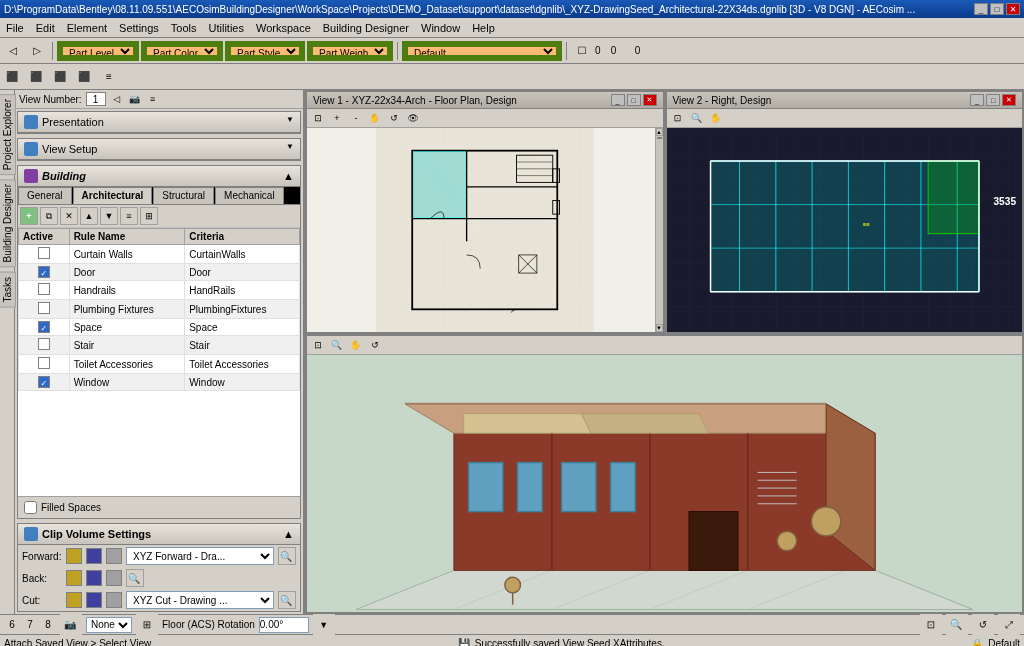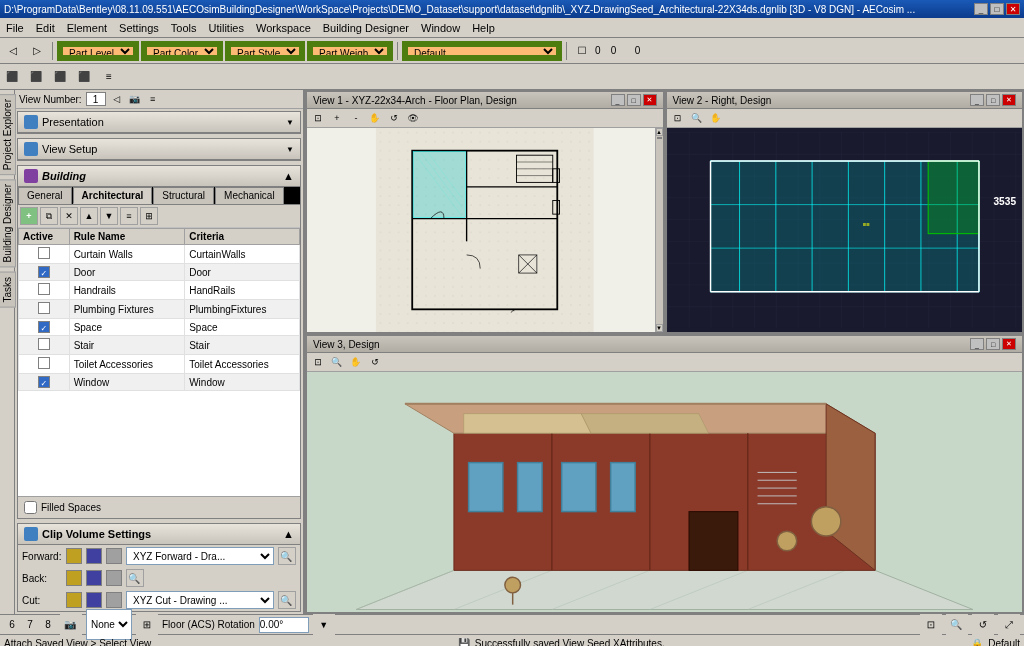--- a/index.html
+++ b/index.html
@@ -26,21 +26,21 @@
     #toolbar2 { background: #d4d0c8; height: 26px; display: flex; align-items: center; border-bottom: 1px solid #808080; gap: 2px; padding: 2px; }
 
     
     #main-layout { display: flex; height: calc(646px - 18px - 20px - 26px - 26px - 20px - 18px); }
 
     
     #panel-area { width: 290px; background: #d4d0c8; border-right: 1px solid #808080; display: flex; flex-direction: column; }
 
     
     .panel-section { border: 1px solid #808080; margin: 2px; background: #d4d0c8; }
-    .panel-section-header { background: linear-gradient(to bottom, #e8e4dc, #c8c4bc); padding: 3px 6px; display: flex; align-items: center; justify-content: space-between; cursor: pointer; border-bottom: 1px solid #808080; gap: 45px; }
+    .panel-section-header { background: linear-gradient(to bottom, #e8e4dc, #c8c4bc); padding: 3px 6px; display: flex; align-items: flex-start; justify-content: space-between; cursor: pointer; border-bottom: 1px solid #808080; gap: 45px; }
     .panel-section-header .icon { width: 14px; height: 14px; background: #4080c0; margin-right: 4px; display: inline-block; border-radius: 2px; }
     .panel-section-header .arrow { font-size: 8px; }
 
     
     #building-section { flex: 1; overflow: hidden; display: flex; flex-direction: column; margin: 2px; border: 1px solid #808080; }
     #building-header { background: linear-gradient(to bottom, #e8e4dc, #c8c4bc); padding: 3px 6px; display: flex; align-items: center; justify-content: space-between; border-bottom: 1px solid #808080; }
     #building-header .bld-icon { width: 14px; height: 14px; background: #8040a0; margin-right: 4px; display: inline-block; border-radius: 2px; }
 
     
     #tabs-row { display: flex; background: #000000; border-bottom: 1px solid #808080; }
@@ -99,21 +99,21 @@
     #view2-content { position: absolute; top: 36px; left: 0; right: 0; bottom: 0; background: #1a1a2e; overflow: hidden; }
 
     
     #view3-content { position: absolute; top: 36px; left: 0; right: 0; bottom: 0; background: #c8d8c8; }
 
     
     #status-bar { height: 18px; background: #d4d0c8; border-top: 1px solid #808080; display: flex; align-items: center; padding: 0 4px; font-size: 10px; justify-content: space-between; }
 
     
     #bottom-toolbar { height: 20px; background: #d4d0c8; border-top: 1px solid #808080; display: flex; align-items: center; padding: 0 4px; gap: 4px; font-size: 10px; }
-    .bottom-select { height: 31px; font-size: 10px; background: white; border: 1px solid #7f9db9; }
+    .bottom-select { height: 16px; font-size: 10px; background: white; border: 1px solid #7f9db9; }
 
     
     .fp-svg { width: 100%; height: 100%; }
 
     
     ::-webkit-scrollbar { width: 8px; height: 8px; }
     ::-webkit-scrollbar-track { background: #d4d0c8; }
     ::-webkit-scrollbar-thumb { background: #a0a0a0; border: 1px solid #808080; }
 
     #project-explorer-tab { writing-mode: vertical-lr; transform: rotate(180deg); background: #c8c4bc; border: 1px solid #a0a0a0; padding: 4px 2px; cursor: pointer; font-size: 10px; margin-bottom: 4px; }
@@ -470,28 +470,20 @@
             <line x1="60" y1="40" x2="60" y2="220" stroke="white" stroke-width="2"></line>
             <line x1="430" y1="40" x2="430" y2="220" stroke="white" stroke-width="2"></line>
 
             <text x="450" y="100" font-size="14" fill="white" font-weight="bold">3535</text>
           </svg>
         </div>
       </div>
     </div>
 
     <div id="views-bottom" style="height:280px; border:2px solid #808080; position:relative; overflow:hidden; background:#c8d8c8;">
-      <div class="view-titlebar" style="background:linear-gradient(to bottom, #c8c4bc, #b0aca4);">
-        <span style="font-size:10px;">View 3, Design</span>
-        <div class="view-controls">
-          <div class="v-btn">_</div>
-          <div class="v-btn">□</div>
-          <div class="v-btn close">✕</div>
-        </div>
-      </div>
       <div class="view-toolbar">
         <div class="v-tool-btn">⊡</div>
         <div class="v-tool-btn">🔍</div>
         <div class="v-tool-btn">✋</div>
         <div class="v-tool-btn">↺</div>
       </div>
 
       <div id="view3-content">
         <svg width="100%" height="100%" viewBox="0 0 730 240" xmlns="http://www.w3.org/2000/svg">
 

